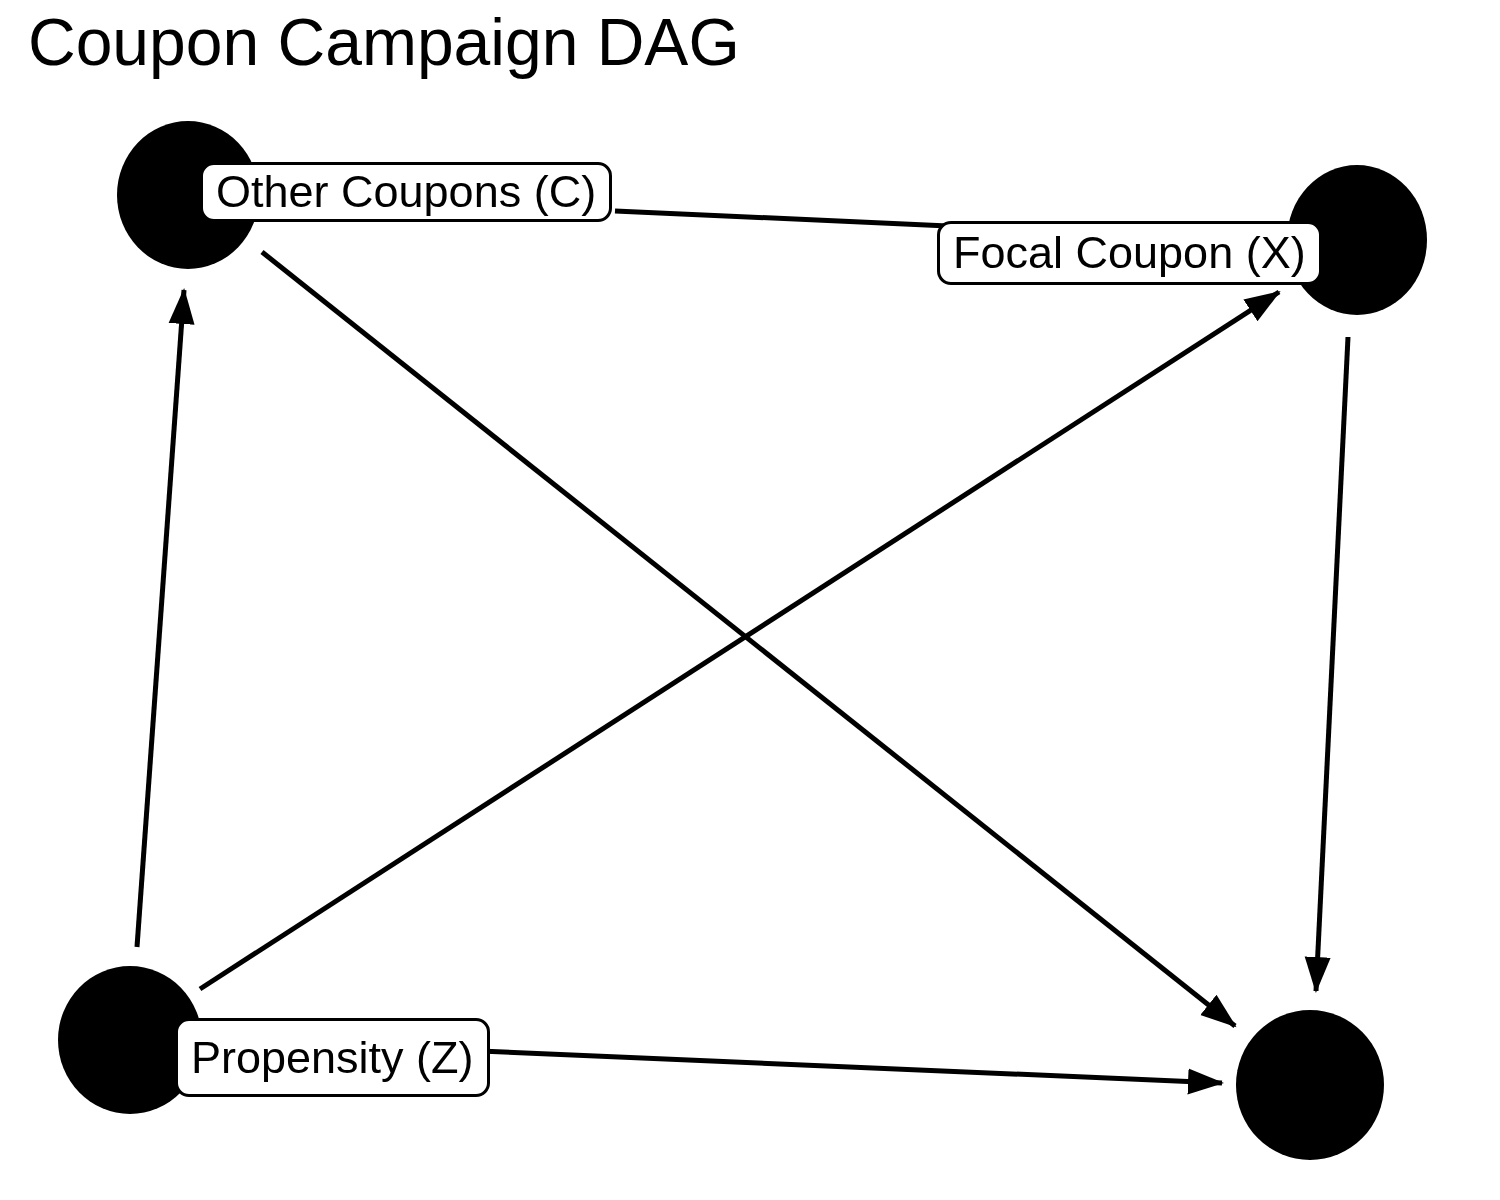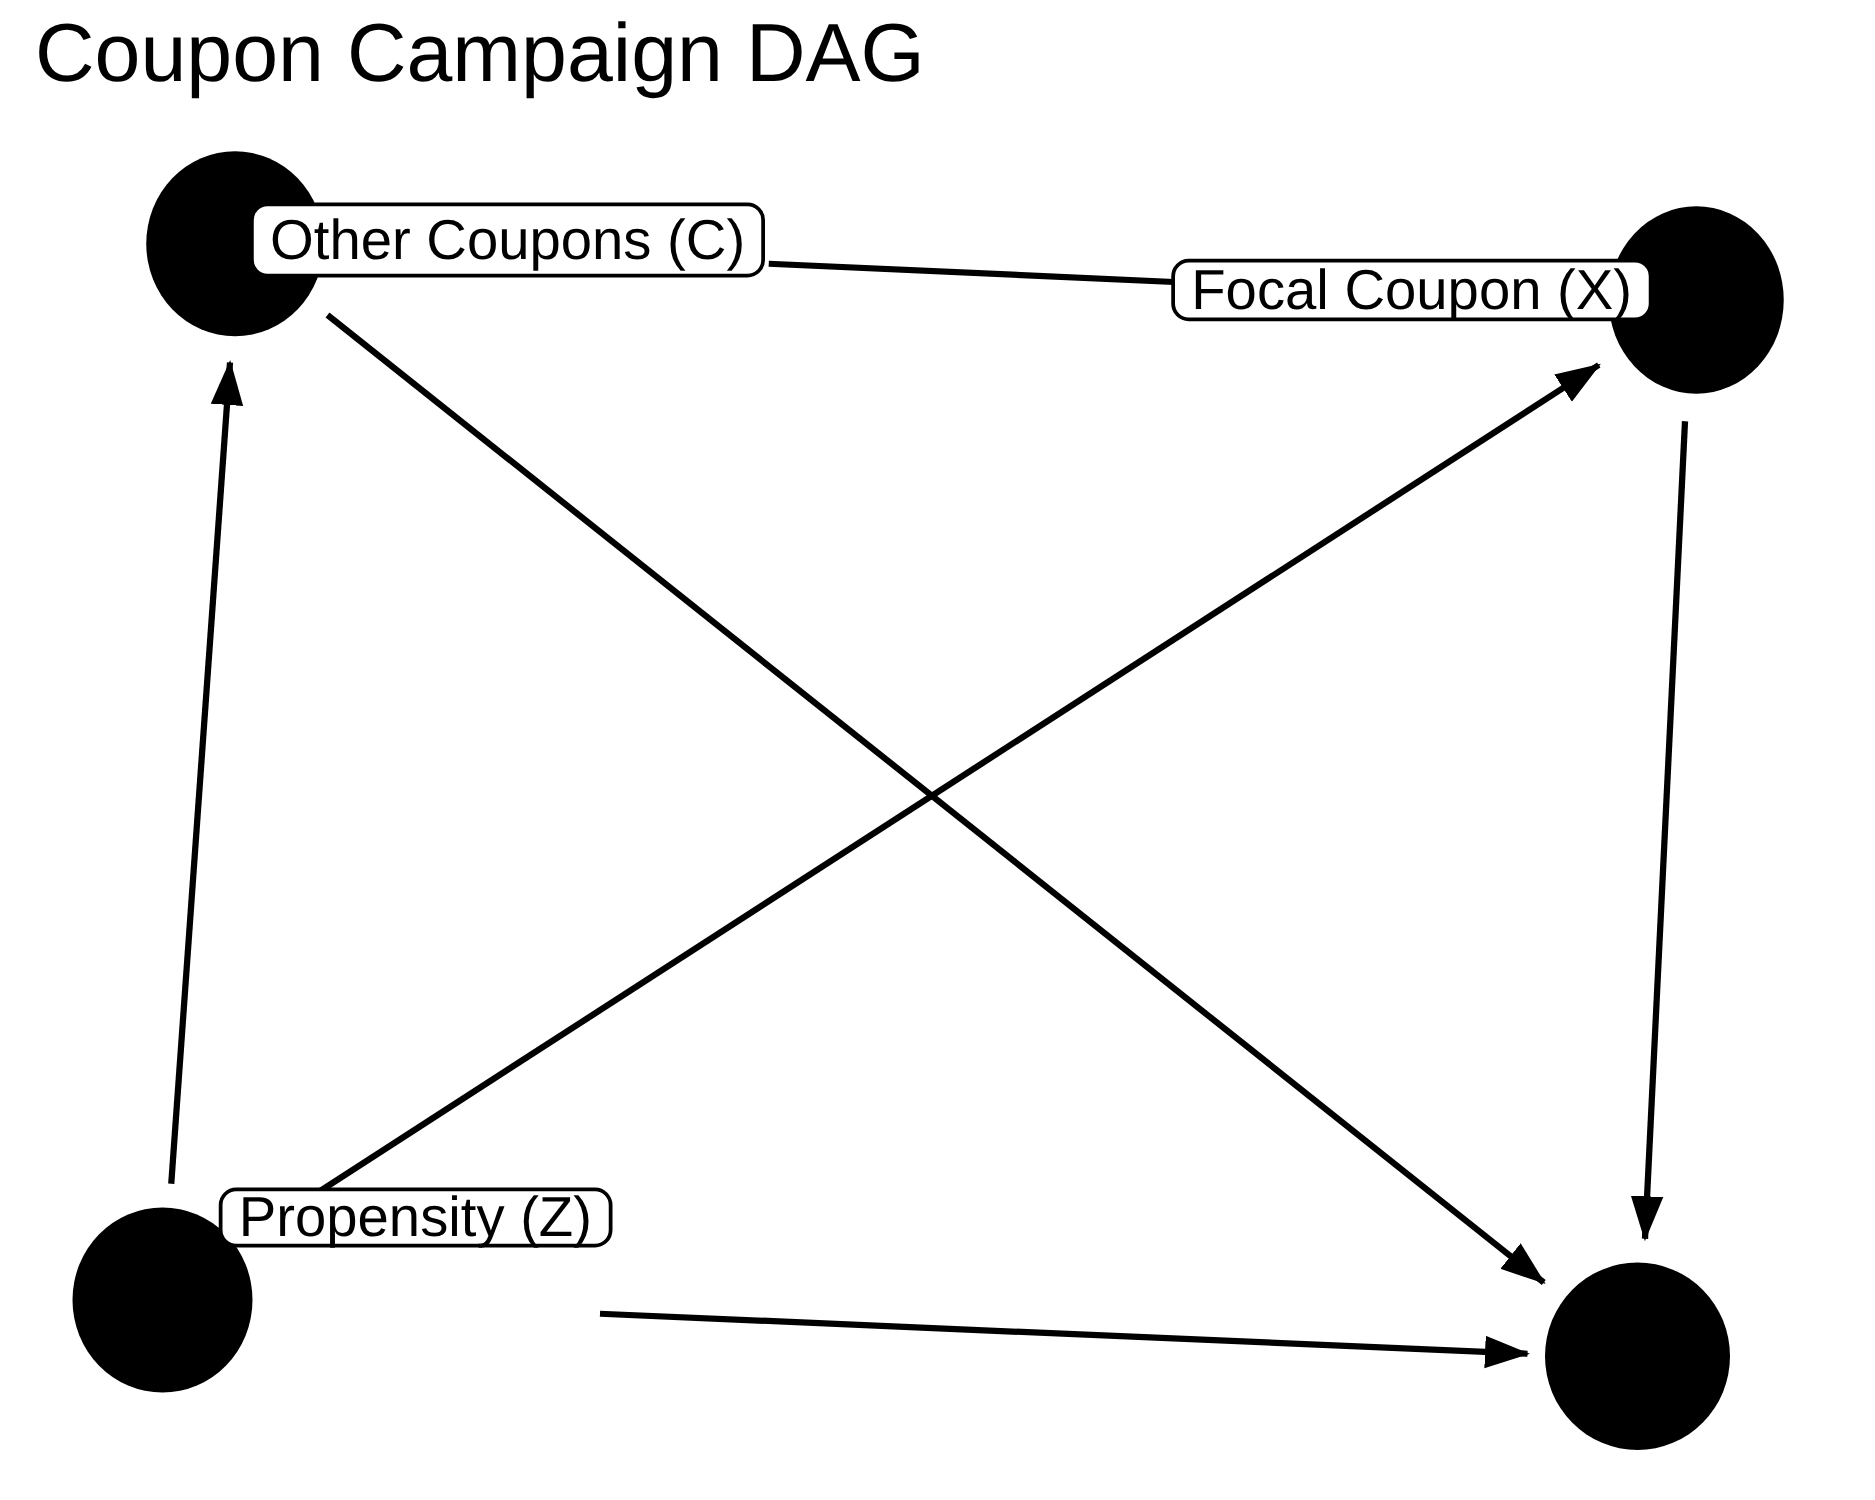--- a/index.html
+++ b/index.html
@@ -76,18 +76,18 @@
     <line class="edge" x1="1348" y1="337" x2="1316" y2="991" marker-end="url(#arrowhead)"></line>
 
     <ellipse class="node" cx="188" cy="195" rx="71" ry="74"></ellipse>
     <ellipse class="node" cx="1357" cy="240" rx="70" ry="75"></ellipse>
     <ellipse class="node" cx="130" cy="1040" rx="72" ry="74"></ellipse>
     <ellipse class="node" cx="1310" cy="1085" rx="74" ry="75"></ellipse>
   </svg>
 
   <div class="node-label" style="left:200px; top:162px;">Other Coupons (C)</div>
 
-  <div class="node-label" style="left:937px; top:207px; height:50px;">Focal Coupon (X)</div>
+  <div class="node-label" style="left:937px; top:221px; height:64px;">Focal Coupon (X)</div>
 
-  <div class="node-label" style="left:175px; top:950px; height:48px;">Propensity (Z)</div>
+  <div class="node-label" style="left:175px; top:1018px; height:79px;">Propensity (Z)</div>
 
 
 </div>
 
 </body></html>

